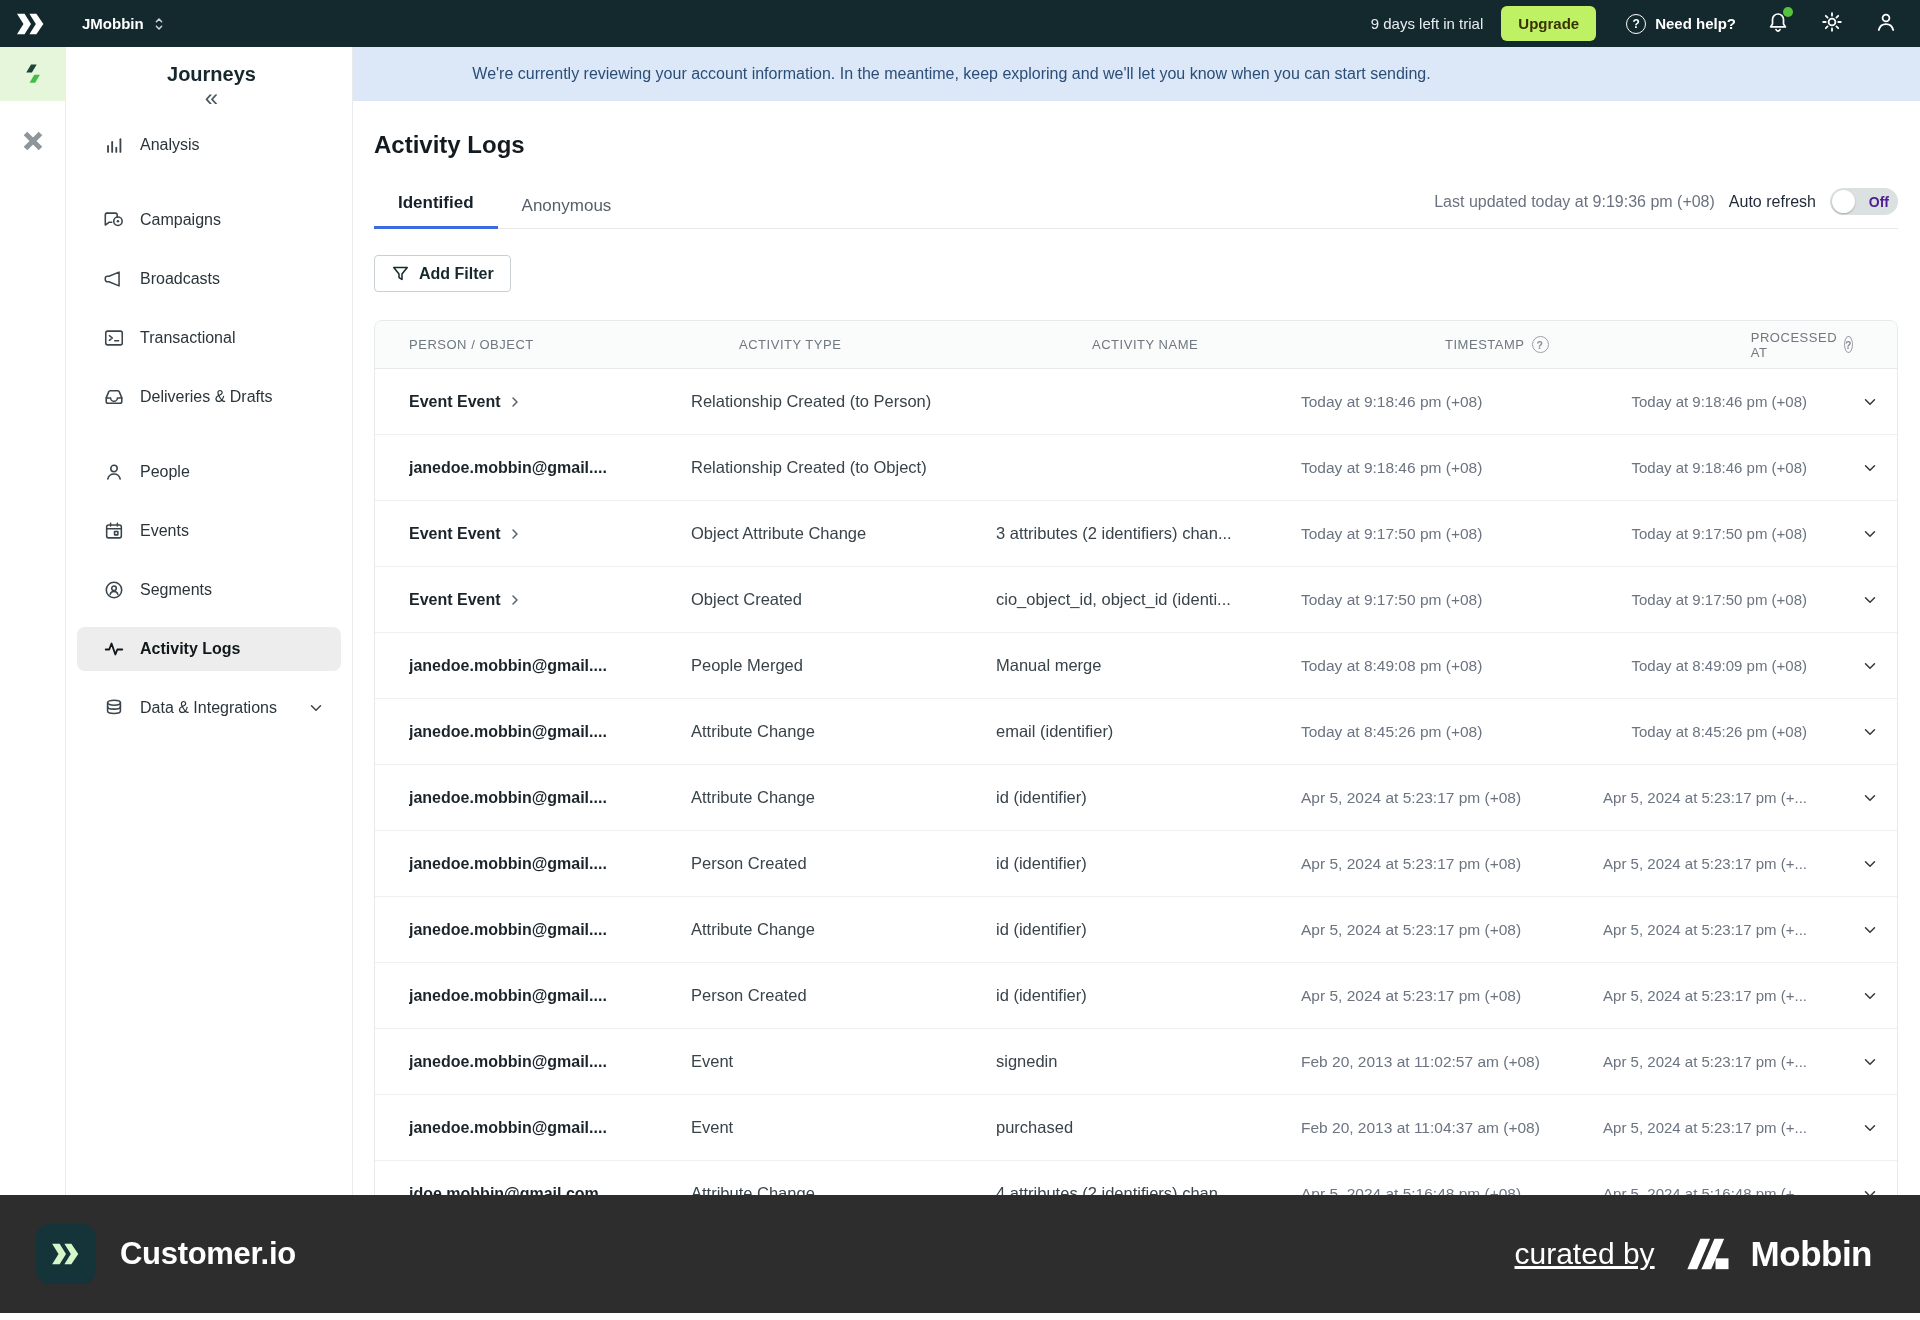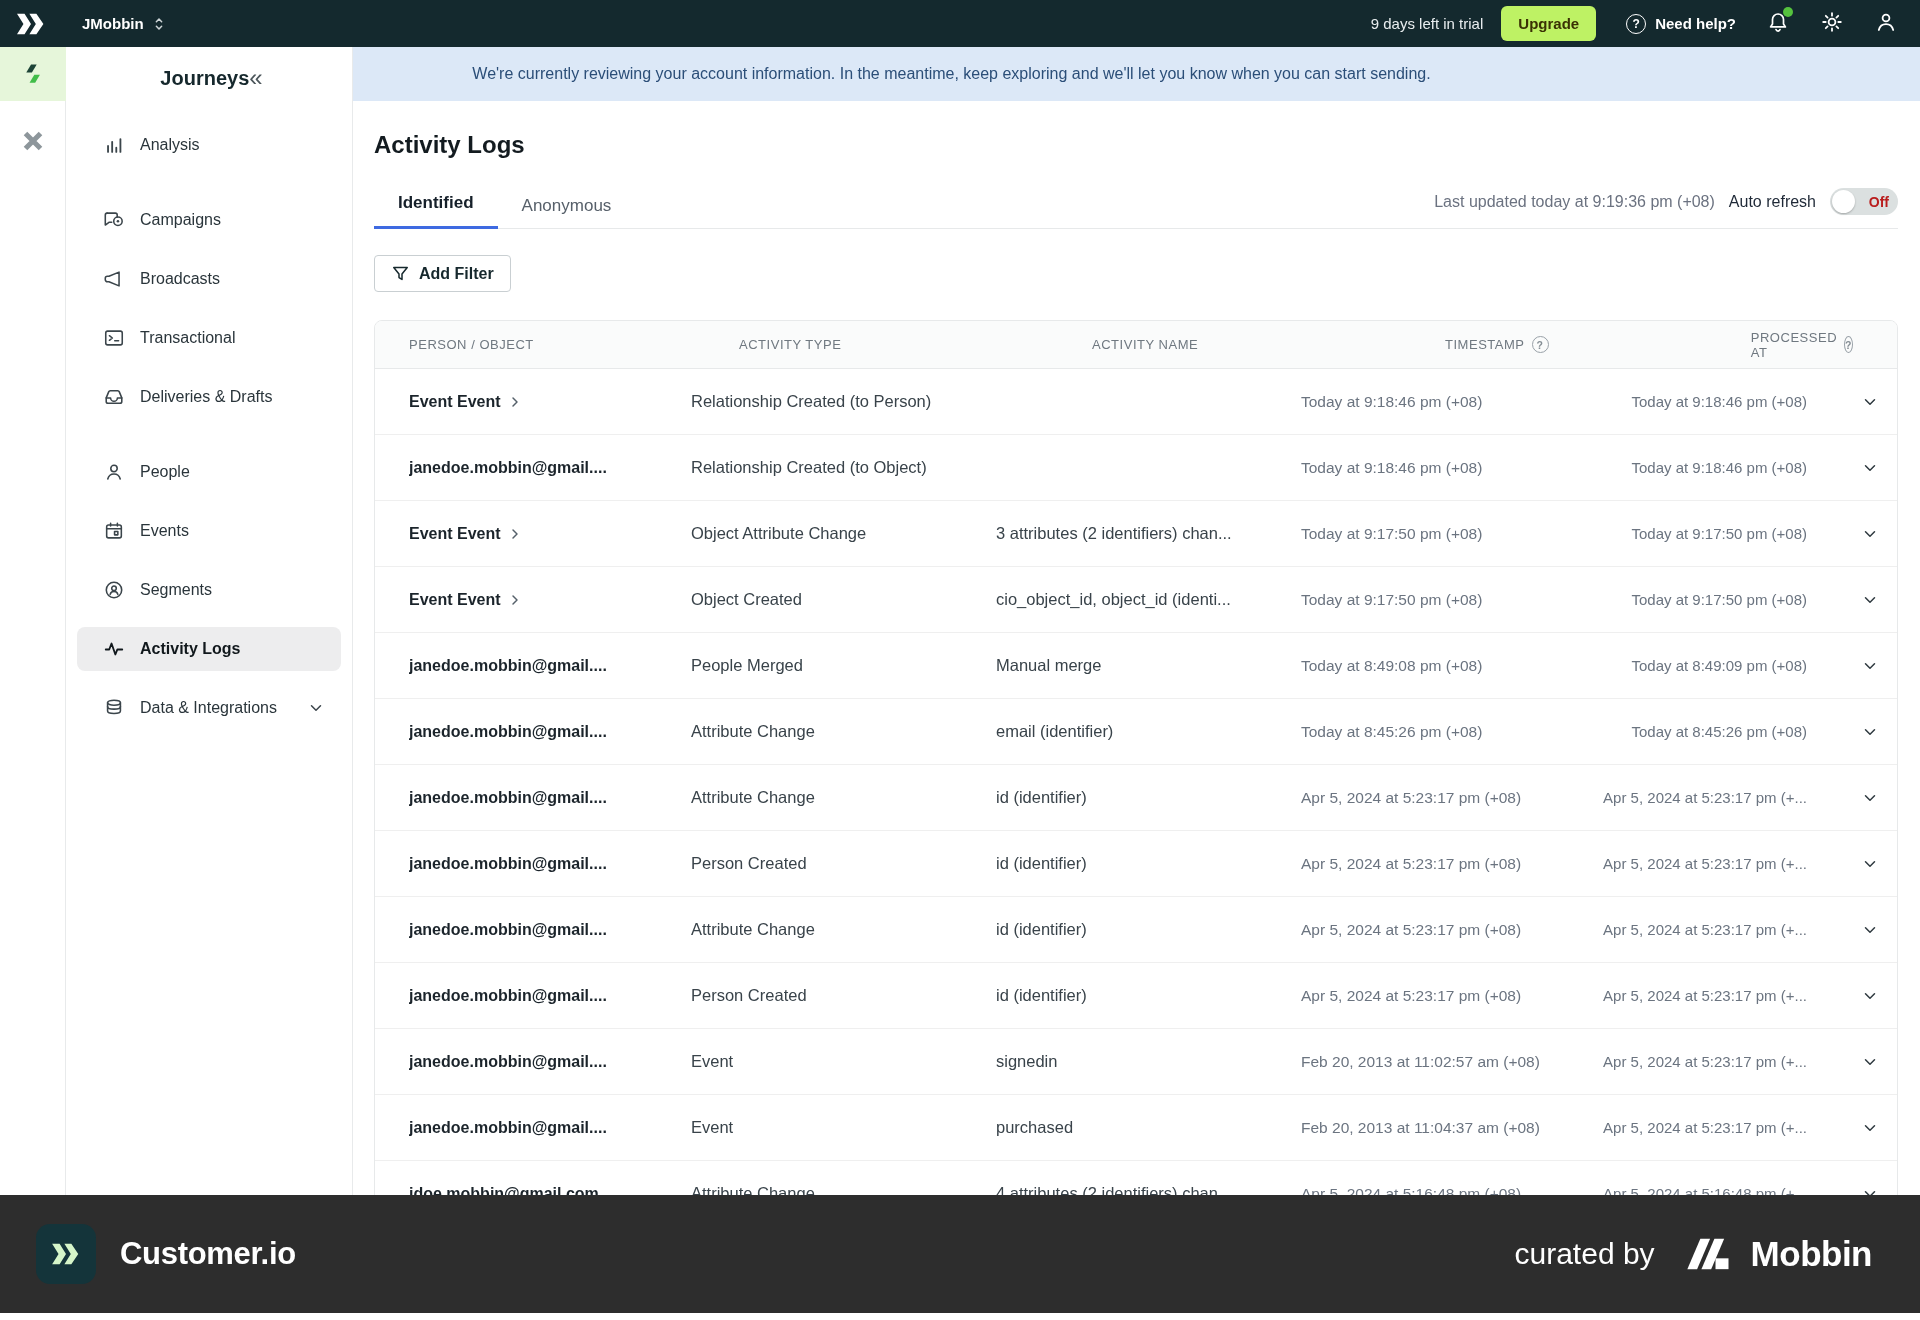--- a/index.html
+++ b/index.html
@@ -37,21 +37,21 @@
   .noti-dot { position:absolute; top:-3px; right:-3px; width:10px; height:10px; border-radius:50%; background:#55c23e; }
 
   
   .app { display:flex; height:1148px; overflow:hidden; }
 
   .rail { width:66px; border-right:1px solid #e8eaeb; display:flex; flex-direction:column; align-items:center; background:#fff; flex:0 0 66px;}
   .rail-active-cell { width:66px; height:54px; background:#e6f6da; display:flex; align-items:center; justify-content:center; cursor:pointer; }
   .rail-x { margin-top:28px; cursor:pointer; }
 
   .sidebar { width:287px; flex:0 0 287px; border-right:1px solid #e8eaeb; padding-top:16px; background:#fff; }
-  .sidebar-head { height:30px; display:flex; align-items:center; justify-content:center; padding:0 22px 0 27px; }
+  .sidebar-head { height:30px; display:flex; align-items:center; justify-content:space-between; padding:0 22px 0 27px;flex-direction:column; }
   .sidebar-title { font-size:20px; font-weight:700; color:#16282d; }
   .collapse-icn { font-size:24px; color:#4c565b; cursor:pointer; line-height:1; }
   .nav { margin-top:30px; padding:0 11px; }
   .nav-section + .nav-section { margin-top:31px; }
   .nav-item {
     display:flex; align-items:center; gap:15px; height:44px; margin-bottom:15px;
     padding:0 14px 0 26px; border-radius:8px; font-size:16px; color:#2a353b; cursor:pointer;
   }
   .nav-item .icn { color:#3b454b; width:22px; }
   .nav-item.active { background:#ededee; font-weight:700; color:#11181c; }
@@ -72,21 +72,21 @@
   .tab { padding:10px 24px 13px; font-size:17px; color:#57606a; cursor:pointer; margin-bottom:-1px; }
   .tab.active { color:#16202a; font-weight:700; border-bottom:3px solid #3e6ae1; }
   .tabs-right { margin-left:auto; display:flex; align-items:center; gap:14px; padding-bottom:13px; }
   .last-updated { font-size:16px; color:#6b7280; }
   .autorefresh-label { font-size:16px; color:#1f2937; }
   .toggle {
     width:68px; height:27px; border-radius:14px; background:#dbe0e0;
     display:flex; align-items:center; cursor:pointer; padding:0 9px 0 2px; justify-content:space-between;
   }
   .toggle-knob { width:23px; height:23px; border-radius:50%; background:#fff; box-shadow:0 1px 2px rgba(0,0,0,.25); }
-  .toggle-state { font-size:14px; font-weight:700; color:#b91c1c; }
+  .toggle-state { font-size:14px; font-weight:700; color:#4c1d95; }
 
   .filter-row { margin-top:26px;text-decoration:underline; }
   .add-filter-btn {
     display:inline-flex; align-items:center; gap:9px; background:#fff; cursor:pointer;
     border:1px solid #c9cfd2; border-radius:4px; padding:8px 16px;
     font-family:inherit; font-size:16px; font-weight:700; color:#16282d;
   }
 
   
   .card { margin-top:28px; border:1px solid #e7e9ea; border-radius:8px 8px 0 0; overflow:hidden; background:#fff; }
@@ -111,21 +111,21 @@
   .c-ts { font-size:15.5px; color:#6b7480; }
   .c-proc { font-size:15px; color:#6b7480; text-align:right; padding-right:26px; }
   .c-caret { display:flex; justify-content:flex-end; }
   .row-caret { color:#2f3a40; cursor:pointer; }
 
   
   .footer { height:118px; background:#2d2d2d; display:flex; align-items:center; padding:0 48px 0 36px; color:#fff; }
   .f-logo { width:60px; height:60px; border-radius:14px; background:#14343a; display:flex; align-items:center; justify-content:center; margin-right:24px; }
   .f-brand { font-size:31px; font-weight:600; letter-spacing:-.3px; }
   .f-spacer { flex:1; }
-  .curated-by { font-size:30px; color:#ffffff; margin-right:28px; font-weight:400; }
+  .curated-by { font-size:30px; color:#ffffff; margin-right:28px; font-weight:400;text-decoration:underline; }
   .mobbin-logo { margin-right:16px; }
   .mobbin-brand { font-size:35px; font-weight:800; letter-spacing:-.5px; }
 </style>
 </head>
 <body>
 
 <div class="topbar">
   <span class="icn cio-logo">
     <svg width="34" height="28" viewBox="0 0 30 26">
       <path fill="#ffffff" d="M2 3.5h7L15 13 9 22.5H2l6-9.5z"></path>

